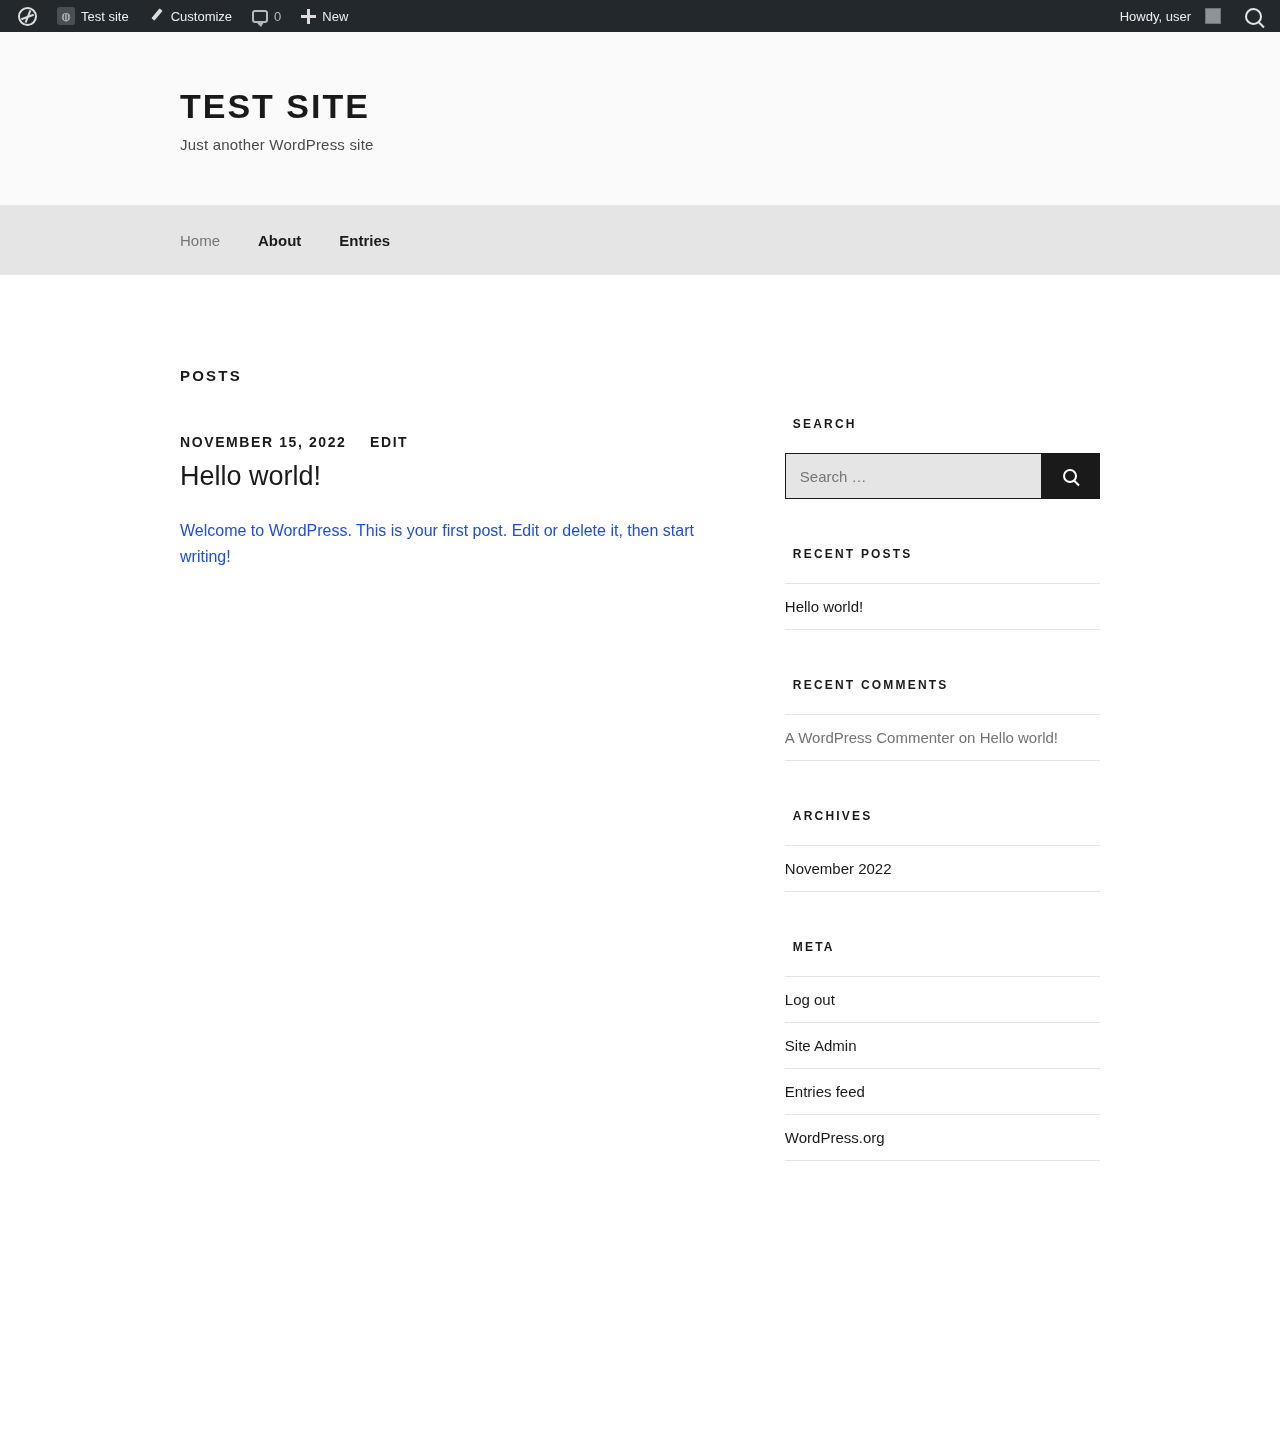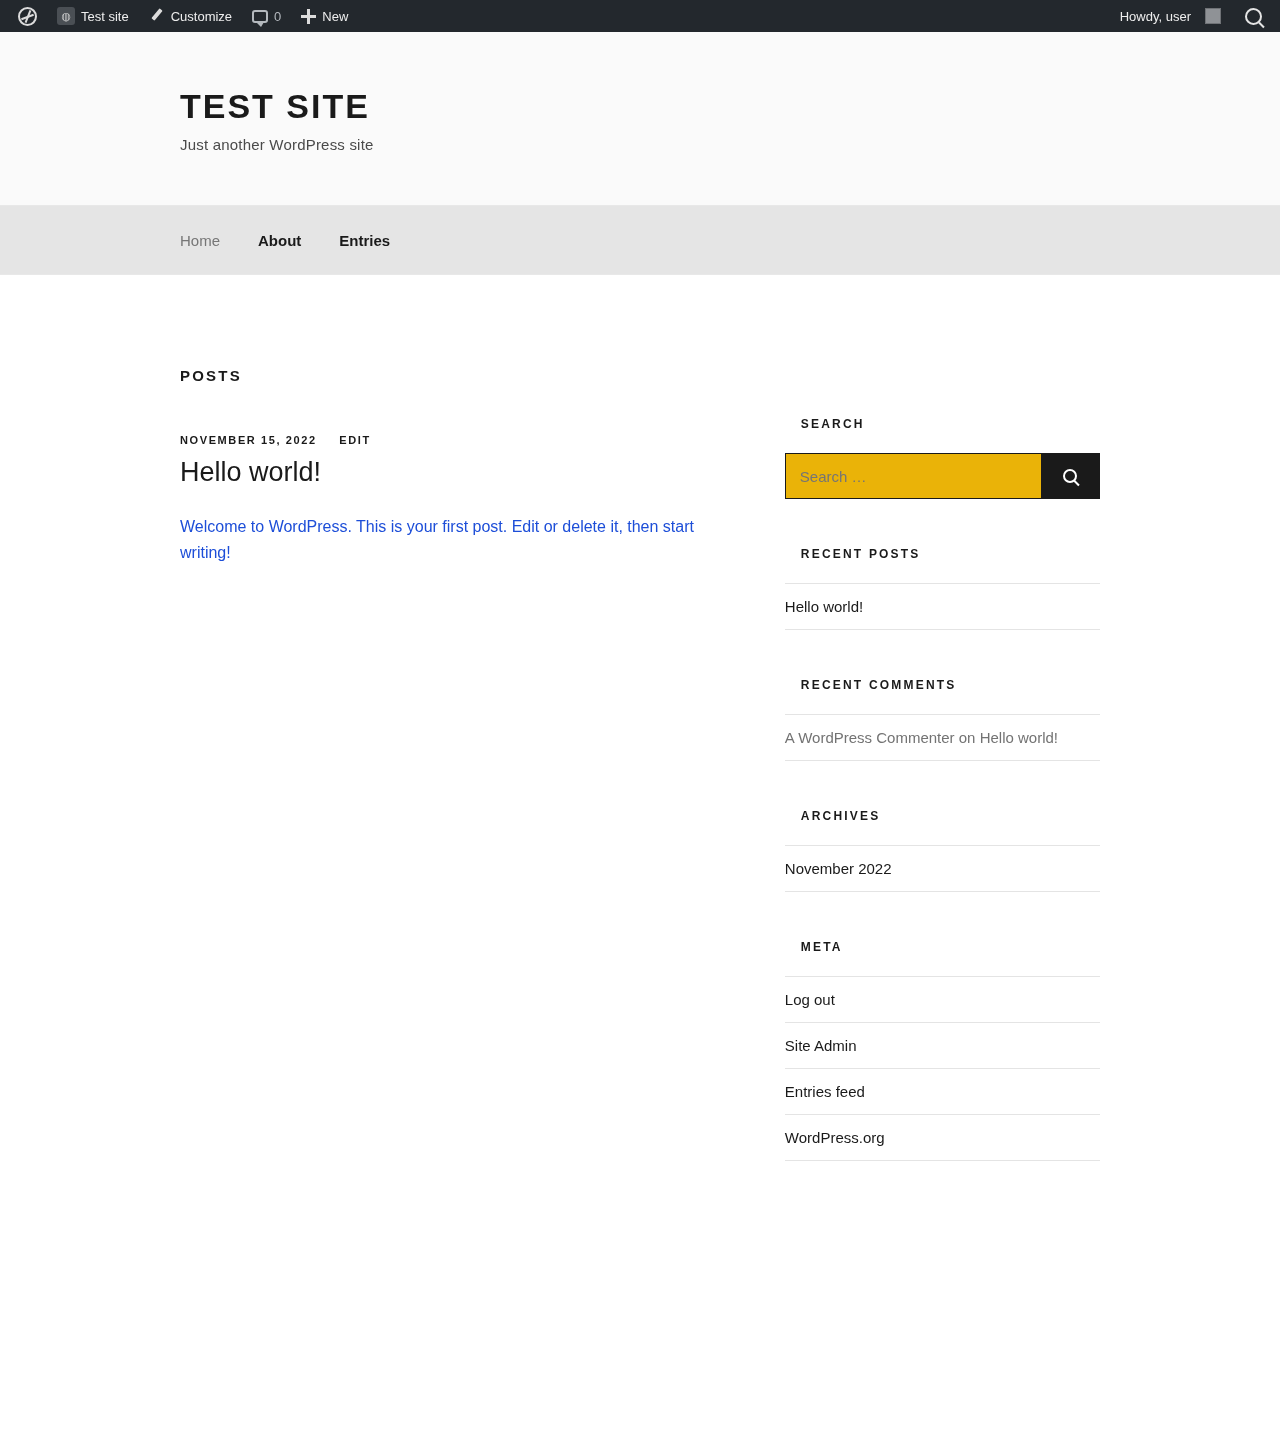--- a/index.html
+++ b/index.html
@@ -201,21 +201,21 @@
   }
   .section-label {
     font-size: 15px;
     font-weight: bold;
     letter-spacing: 2.2px;
     text-transform: uppercase;
     color: #1a1a1a;
     margin: 0 0 50px 0;
   }
   .entry-meta {
-    font-size: 11px;
+    font-size: 14px;
     font-weight: bold;
     letter-spacing: 1.6px;
     text-transform: uppercase;
     color: #1a1a1a;
     margin-bottom: 9px;
   }
   .entry-meta a {
     color: #1a1a1a;
     text-decoration: none;
     cursor: pointer;
@@ -240,37 +240,37 @@
     width: 326px;
     padding-top: 50px;
   }
   .widget { margin-bottom: 48px; }
   .widget-title {
     font-size: 12px;
     font-weight: bold;
     letter-spacing: 2.2px;
     text-transform: uppercase;
     color: #1a1a1a;
-    margin: 0 0 22px 16px;
+    margin: 0 0 22px 8px;
   }
   .search-form {
     display: flex;
     border: 1px solid #1a1a1a;
     height: 46px;
     align-items: stretch;
   }
   .search-field {
     flex: 1;
     border: none;
     outline: none;
     padding: 0 14px;
     font-size: 15px;
     color: #555;
     font-family: "Liberation Sans", sans-serif;
-    background: #eab308;
+    background: #e5e5e5;
   }
   .search-submit {
     width: 58px;
     background: #1a1a1a;
     border: none;
     cursor: pointer;
     display: flex;
     align-items: center;
     justify-content: center;
   }

